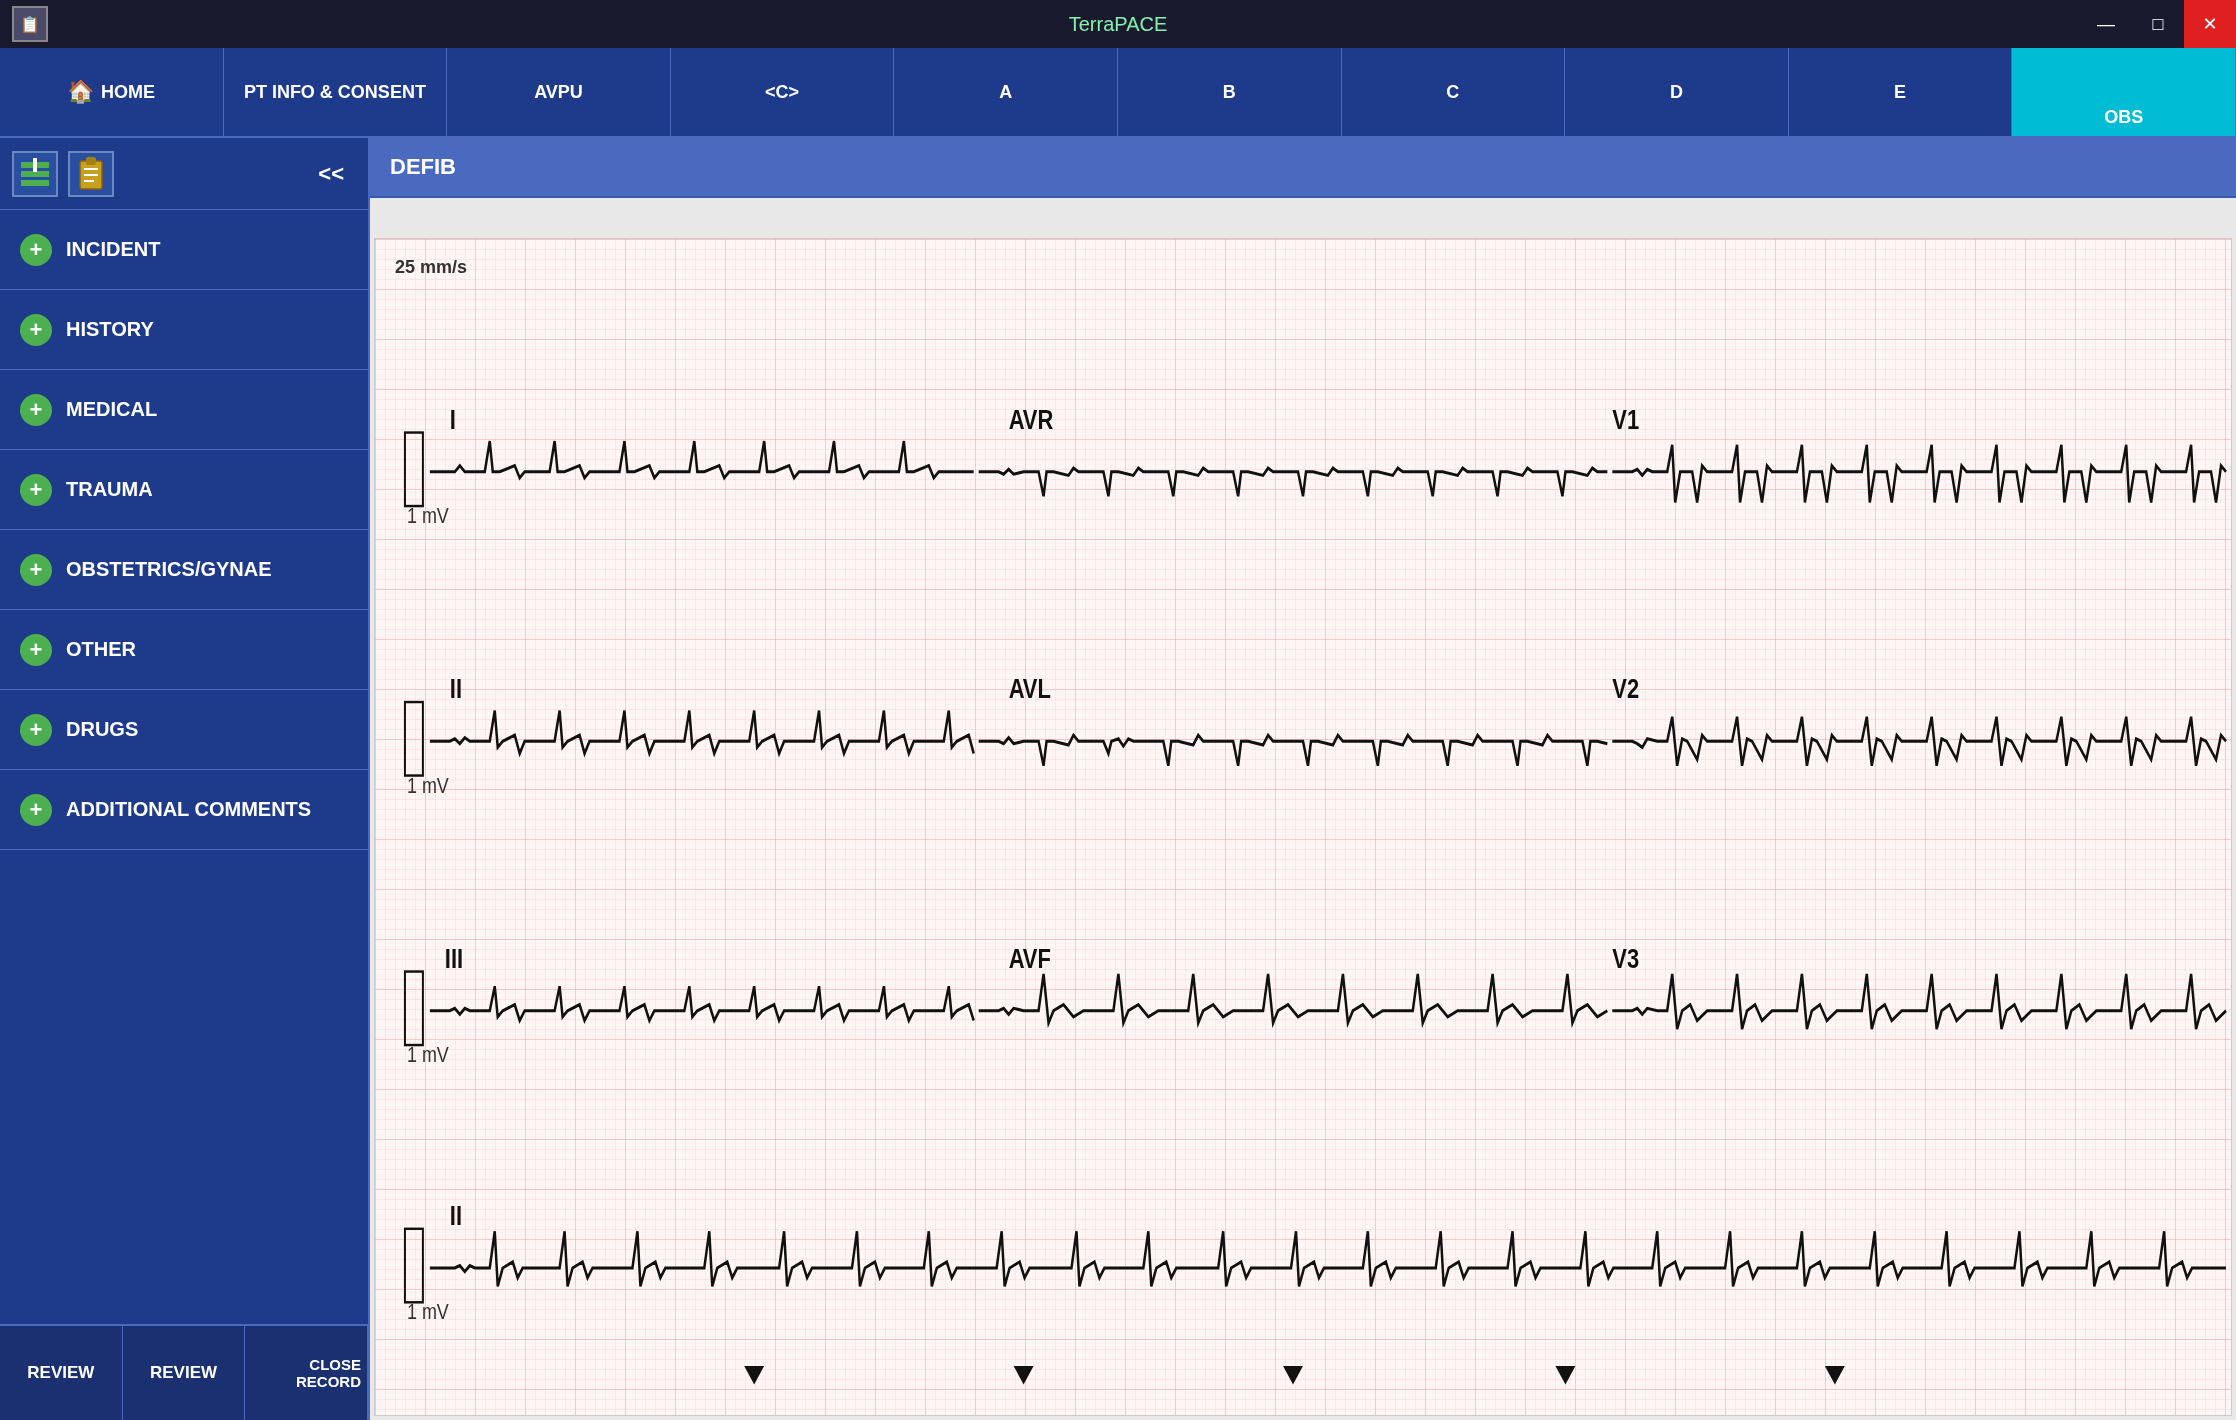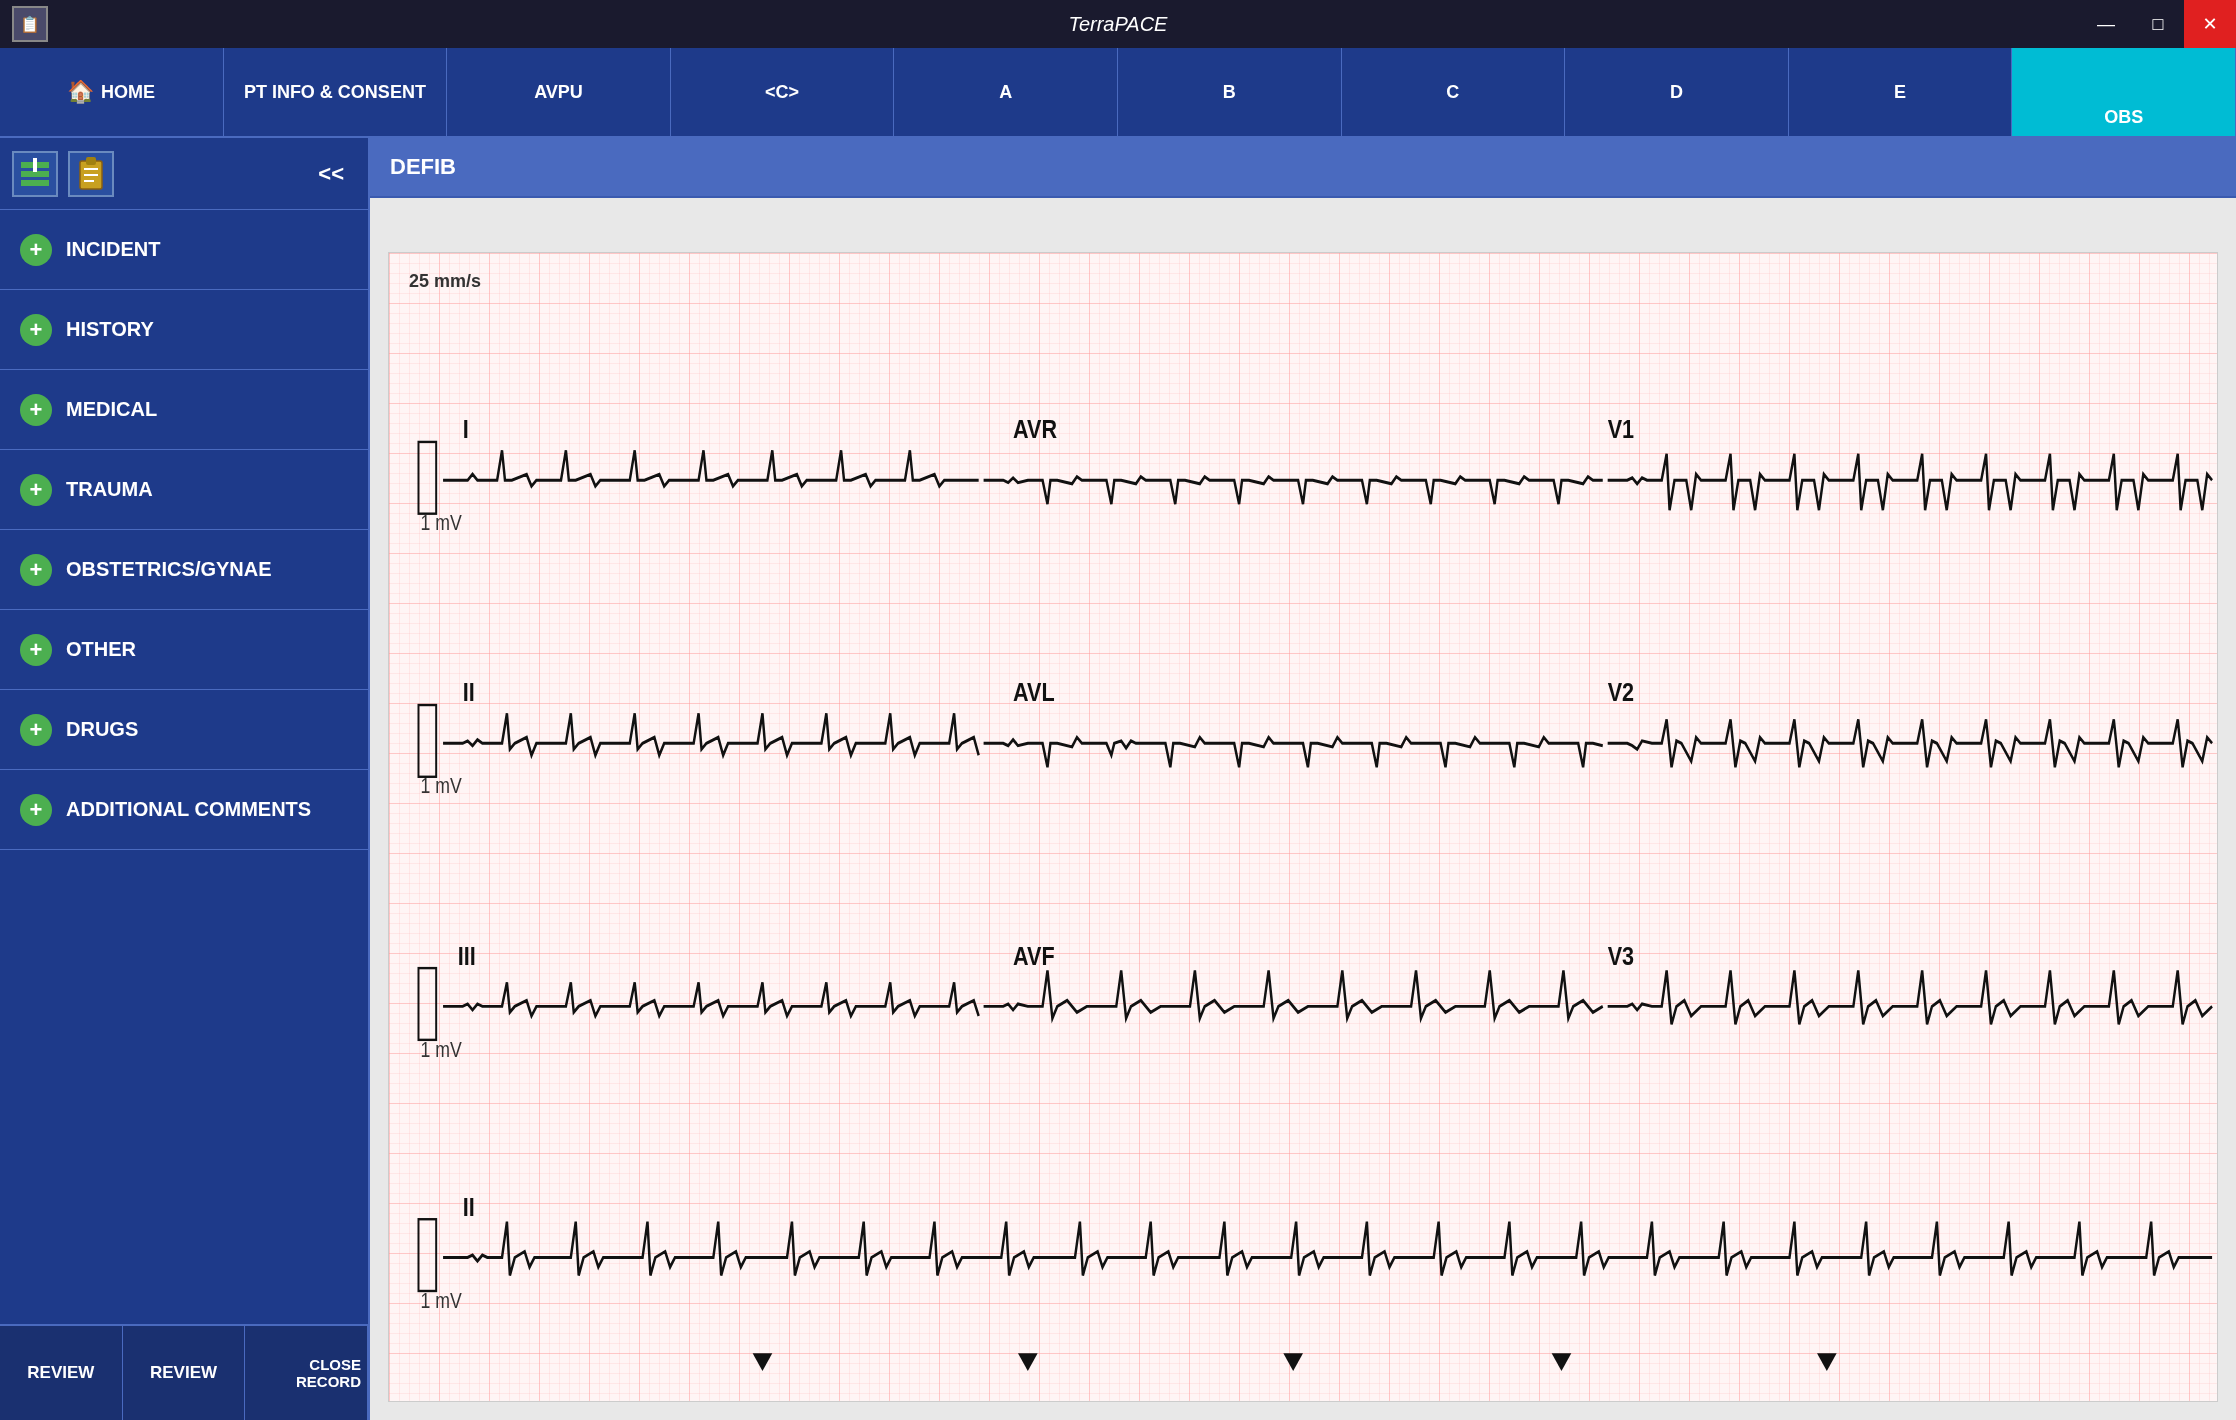--- a/index.html
+++ b/index.html
@@ -18,24 +18,23 @@
       position: absolute;
       left: 12px;
       width: 36px;
       height: 36px;
       background: #4a4a6a;
       border: 2px solid #888;
       display: flex; align-items: center; justify-content: center;
       color: #fff; font-size: 16px;
     }
     .title-bar .title {
-      color: #ffffff;
+      color: #86efac;
       font-size: 20px;
       font-weight: normal;
-      font-style: italic;
     }
     .title-bar .window-controls {
       position: absolute;
       right: 0;
       top: 0;
       height: 48px;
       display: flex;
     }
     .window-btn {
       width: 52px;
@@ -196,21 +195,21 @@
       color: #fff;
       font-size: 22px;
       font-weight: bold;
       border-bottom: 2px solid #3a5aaf;
     }
 
     
     .ecg-container {
       flex: 1;
       background: #fff;
-      margin: 18px;
+      margin: 4px;
       border: 1px solid #ccc;
       position: relative;
       overflow: hidden;
     }
     .ecg-speed-label {
       position: absolute;
       top: 18px;
       left: 20px;
       font-size: 18px;
       font-weight: bold;

